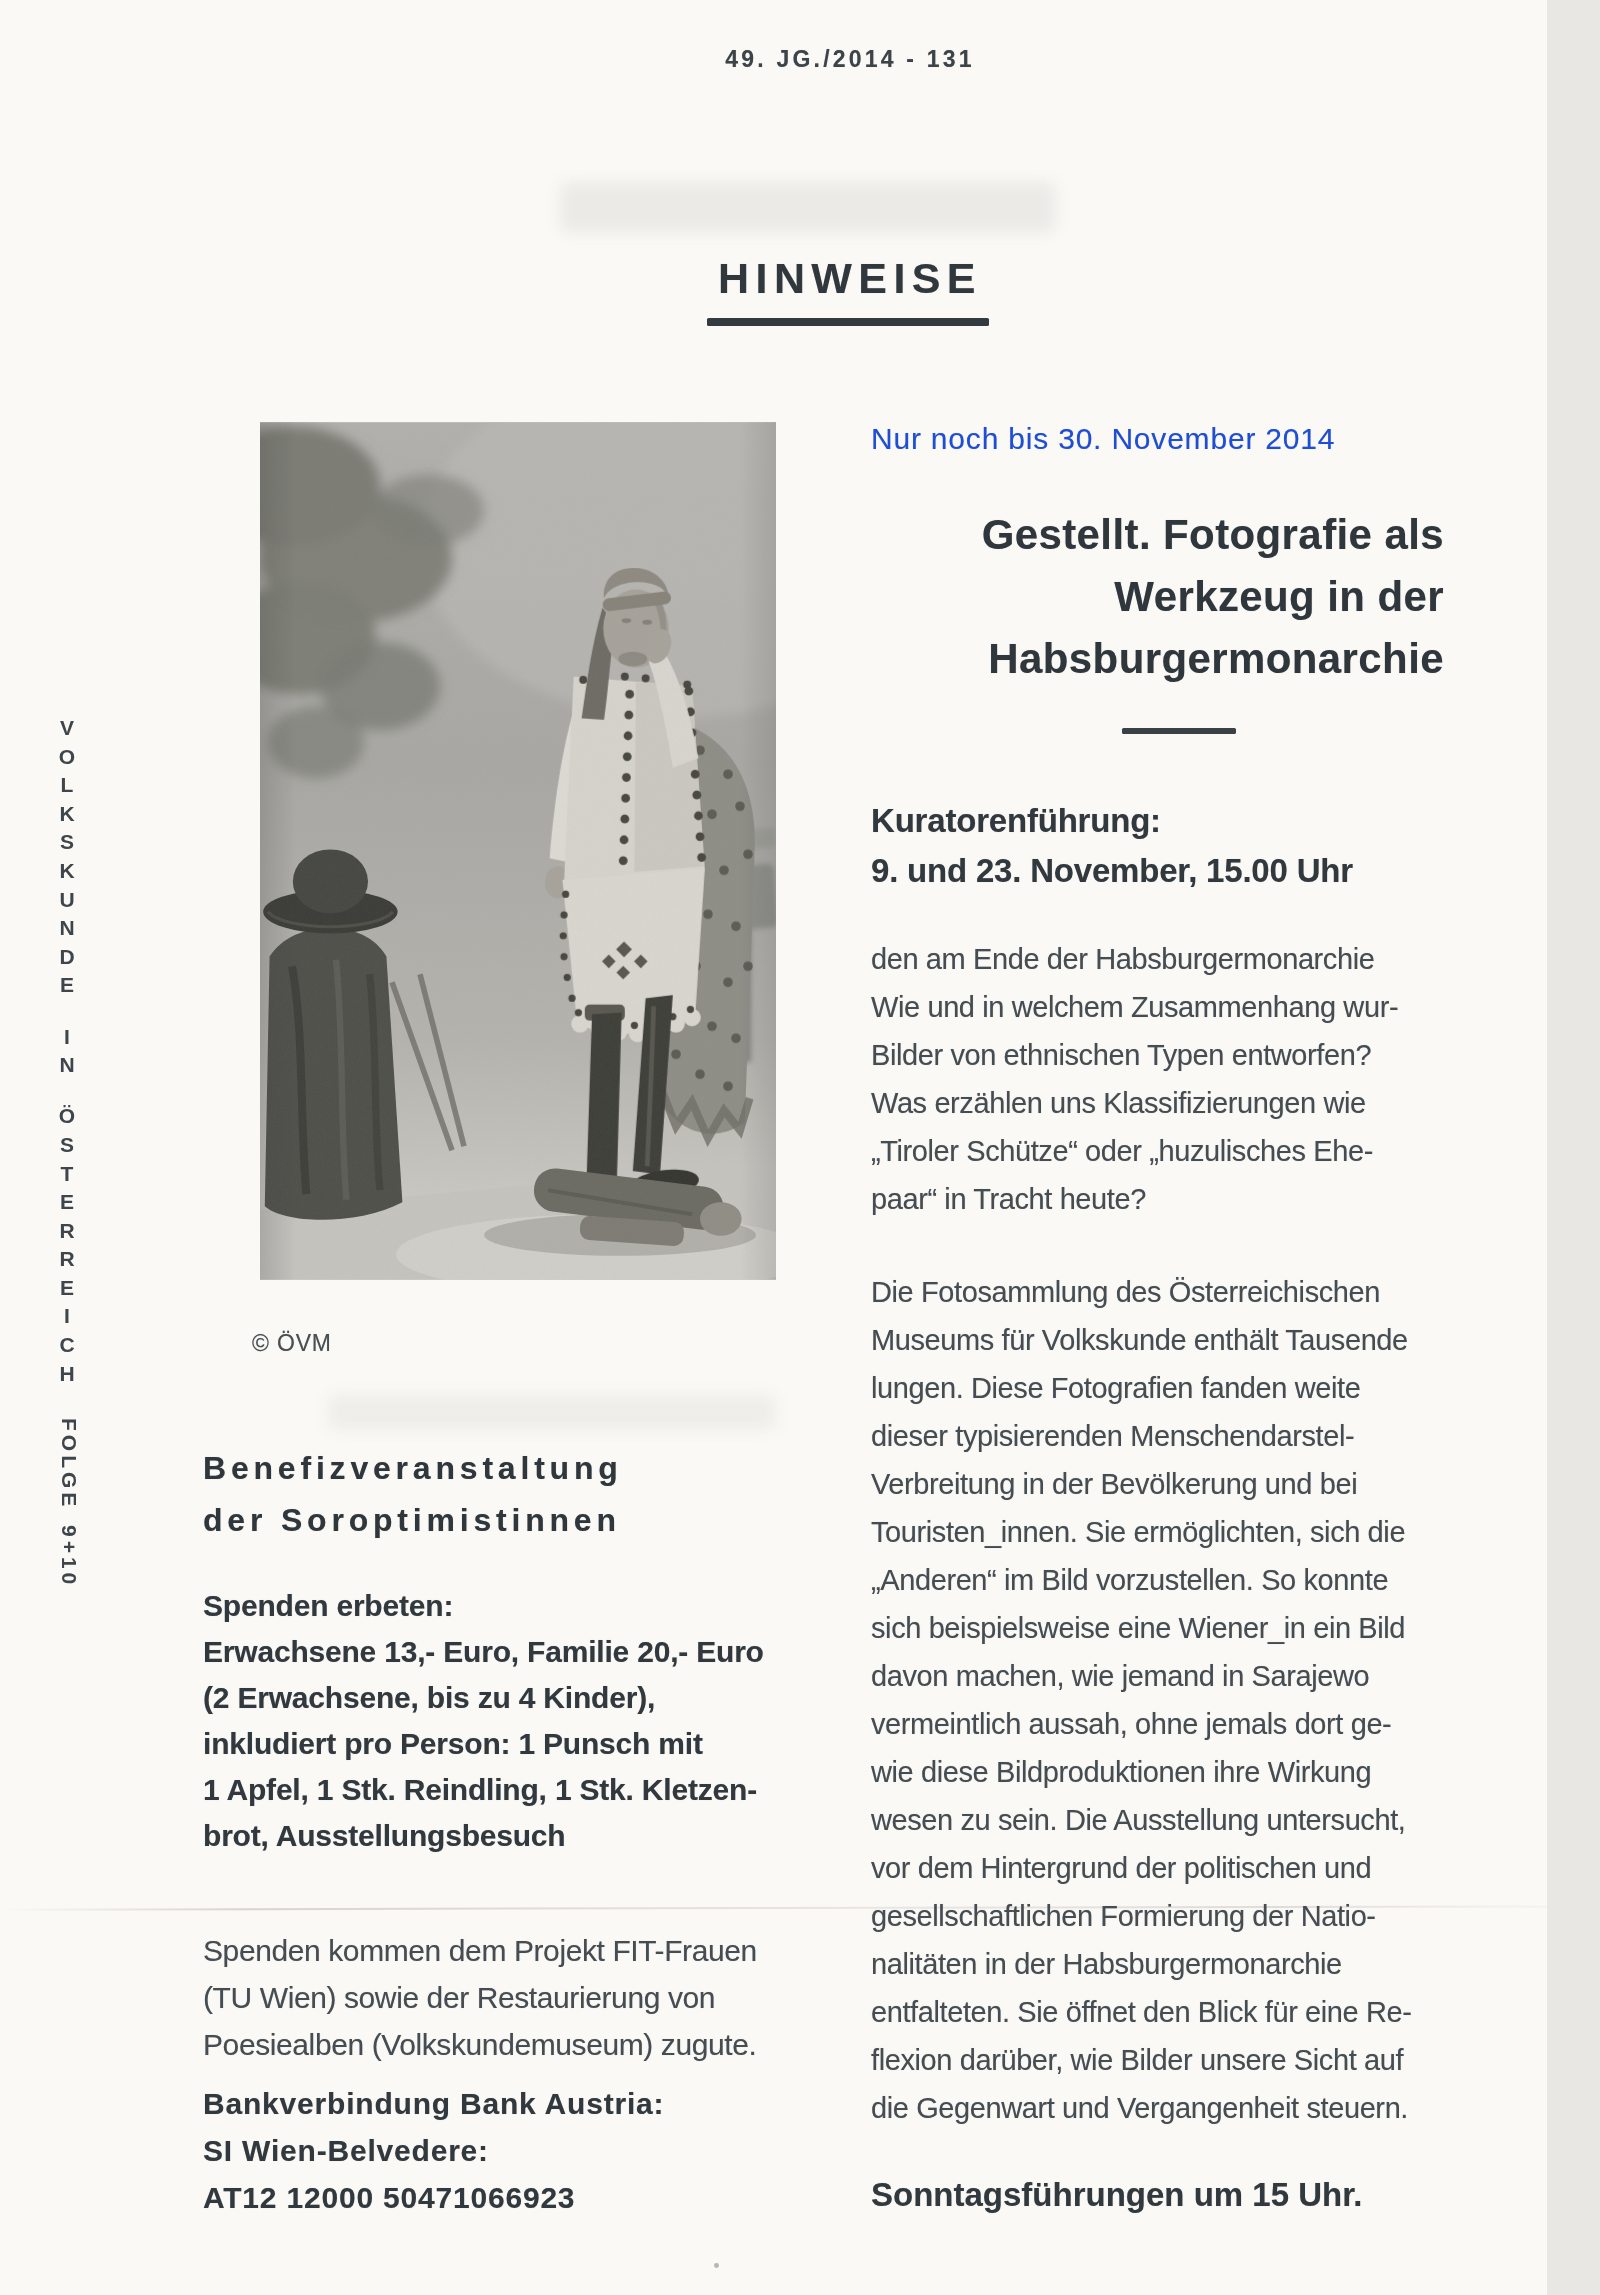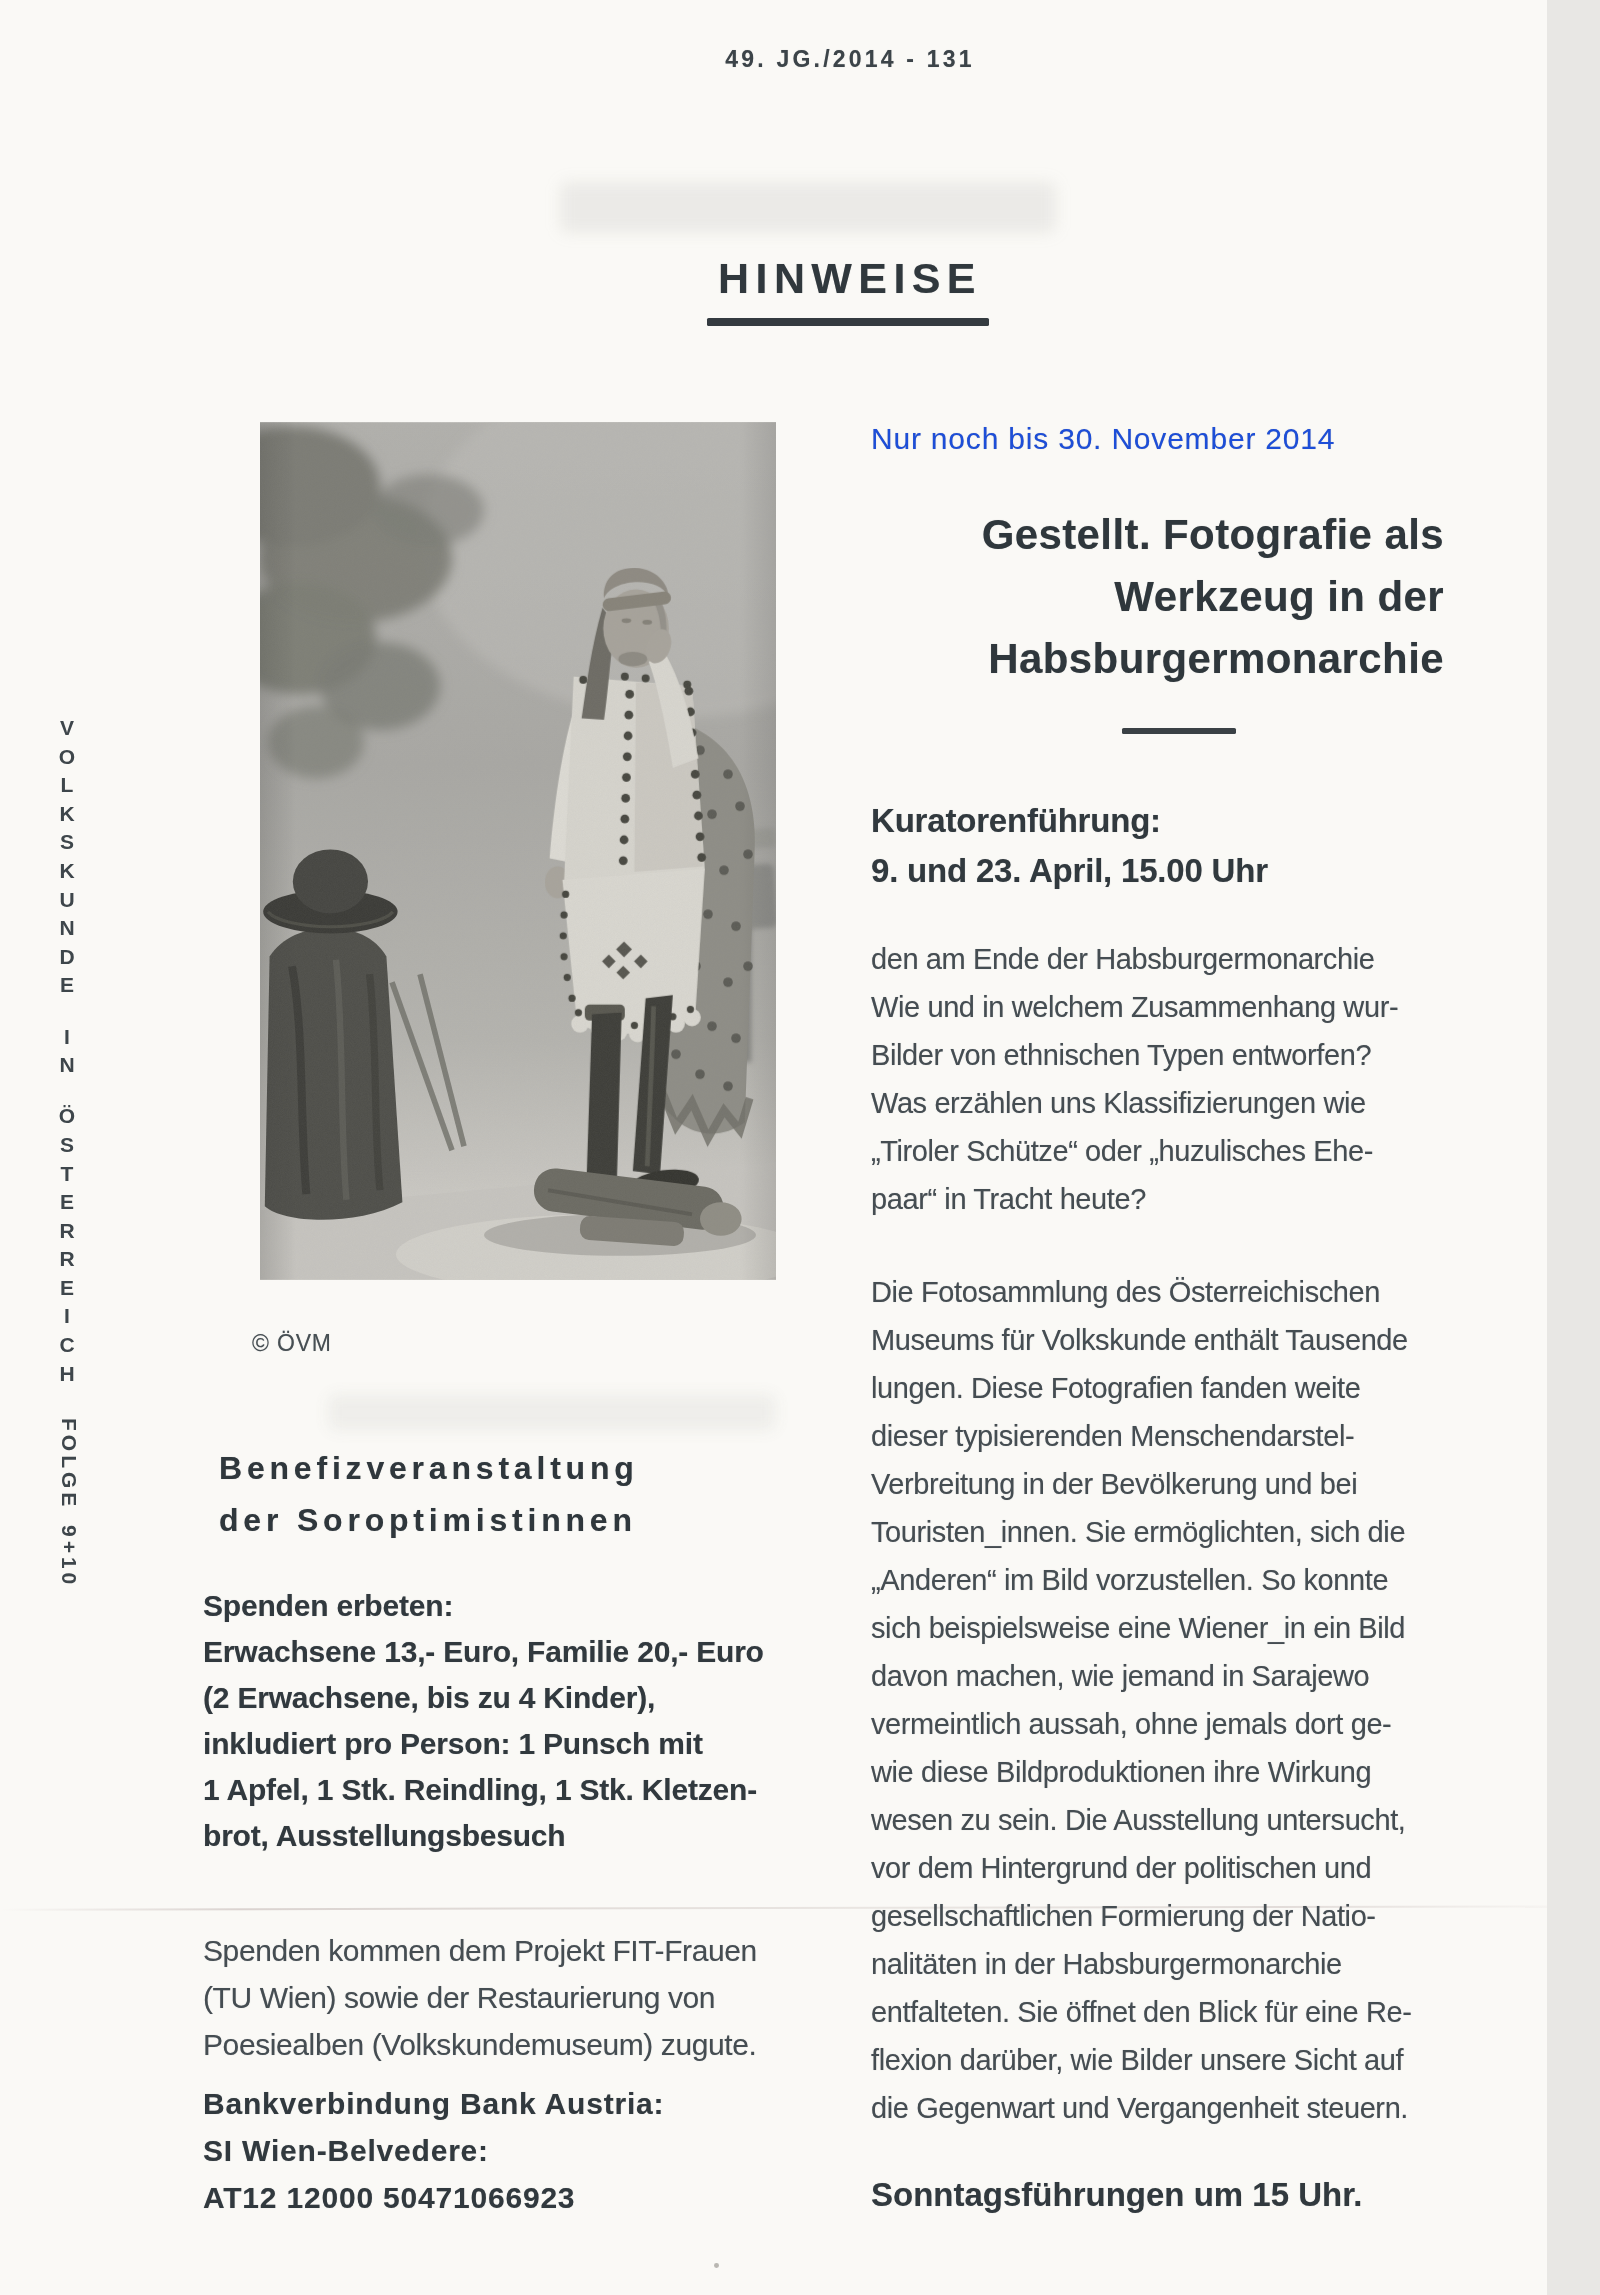--- a/index.html
+++ b/index.html
@@ -41,21 +41,21 @@
   
   .photo{position:absolute;left:260px;top:422px;width:516px;height:858px;}
   .photo-caption{
     position:absolute;left:252px;top:1330px;font-size:23px;color:#474f53;
     letter-spacing:0.8px;white-space:nowrap;
   }
   
   .line{white-space:nowrap;}
   .block{position:absolute;}
   
-  .event-title{left:203px;top:1442px;font-size:32px;font-weight:bold;letter-spacing:4.8px;color:#2f373c;line-height:52px;margin-left:16px;}
+  .event-title{left:203px;top:1442px;font-size:32px;font-weight:bold;letter-spacing:4.8px;color:#2f373c;line-height:52px;}
   .spenden{left:203px;top:1583px;font-size:30px;font-weight:bold;color:#31393e;line-height:46px;letter-spacing:-0.2px;}
   .info{left:203px;top:1927px;font-size:30px;color:#454d52;line-height:47px;letter-spacing:-0.4px;}
   .bank{left:203px;top:2069px;font-size:30px;font-weight:bold;color:#31393e;line-height:47px;letter-spacing:0.8px;margin-top:11px;}
   
   .deadline{left:871px;top:421px;font-size:30px;font-weight:normal;letter-spacing:0.8px;color:#1d4ed8;line-height:35px;}
   .ex-title{left:871px;top:504px;width:573px;text-align:right;font-size:42px;font-weight:bold;color:#2f373c;line-height:62px;letter-spacing:0.4px;}
   .ex-divider{position:absolute;left:1122px;top:728px;width:114px;height:5.6px;background:#3a4145;border-radius:1.6px;}
   .tour{left:871px;top:796px;font-size:33px;font-weight:bold;color:#31393e;line-height:50px;letter-spacing:-0.2px;}
   .para1{left:871px;top:935px;font-size:29px;color:#454d52;line-height:48px;letter-spacing:-0.4px;}
   .para2{left:871px;top:1268px;font-size:29px;color:#454d52;line-height:48px;letter-spacing:-0.4px;}
@@ -347,21 +347,21 @@
   <div class="block ex-title soft">
     <div class="line">Gestellt. Fotografie als</div>
     <div class="line">Werkzeug in der</div>
     <div class="line">Habsburgermonarchie</div>
   </div>
 
   <div class="ex-divider"></div>
 
   <div class="block tour soft">
     <div class="line">Kuratorenführung:</div>
-    <div class="line">9. und 23. April, 15.00 Uhr</div>
+    <div class="line">9. und 23. November, 15.00 Uhr</div>
   </div>
 
   <div class="block para1 soft">
     <div class="line">den am Ende der Habsburgermonarchie</div>
     <div class="line">Wie und in welchem Zusammenhang wur-</div>
     <div class="line">Bilder von ethnischen Typen entworfen?</div>
     <div class="line">Was erzählen uns Klassifizierungen wie</div>
     <div class="line">„Tiroler Schütze“ oder „huzulisches Ehe-</div>
     <div class="line">paar“ in Tracht heute?</div>
   </div>

